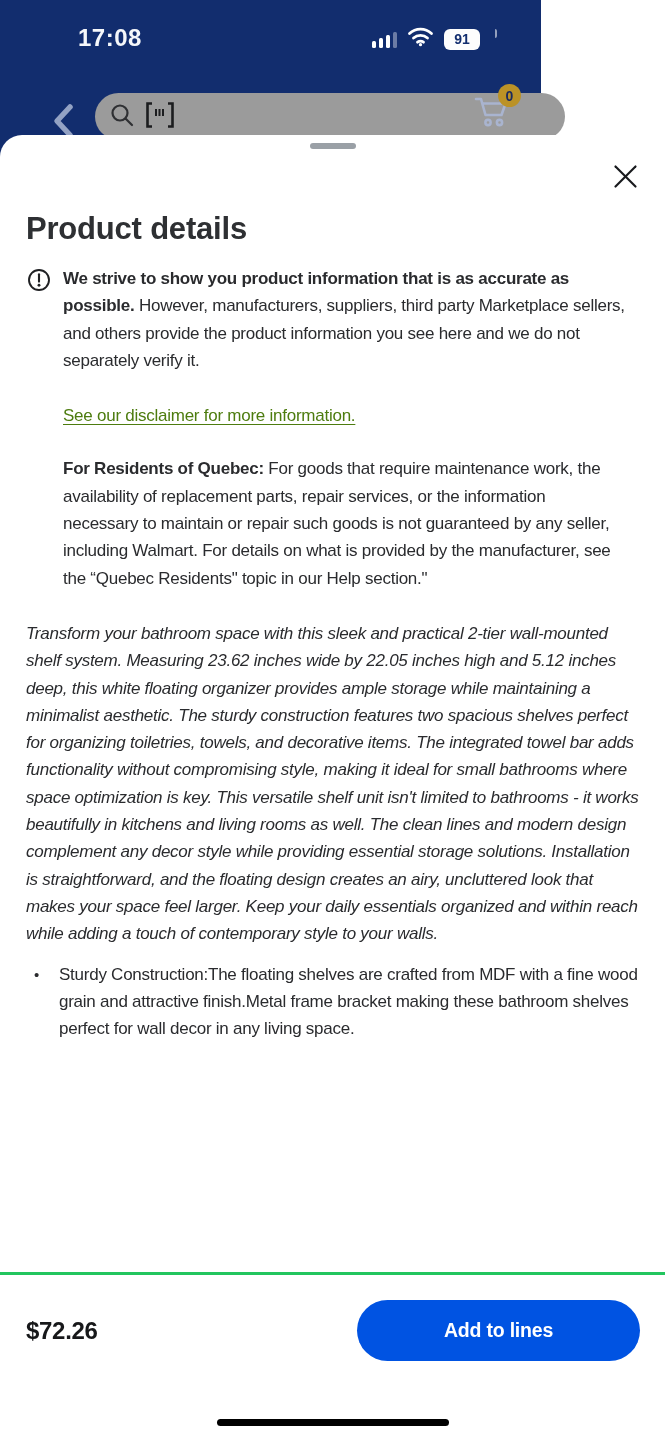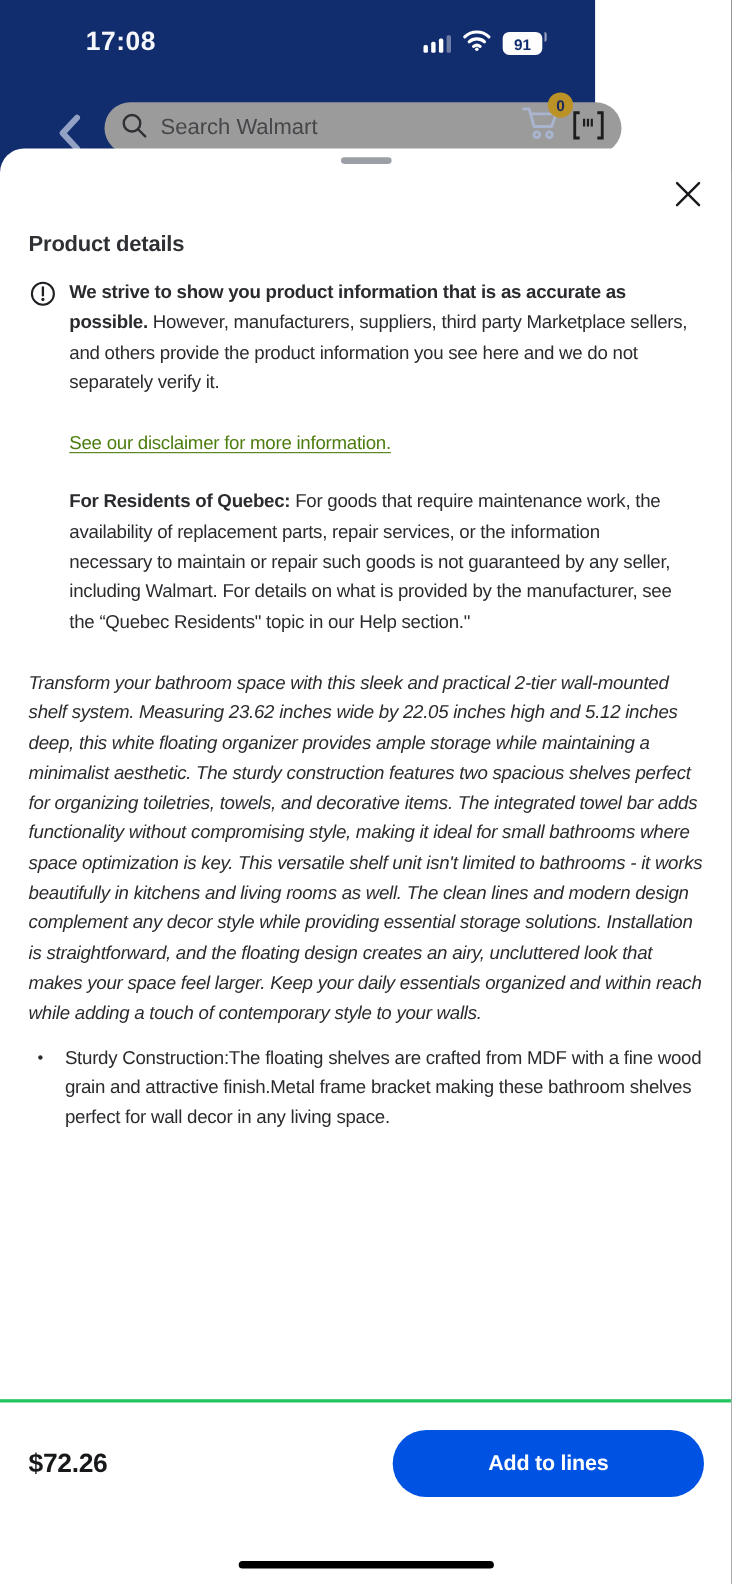--- a/index.html
+++ b/index.html
@@ -10,21 +10,21 @@
     -webkit-font-smoothing:antialiased;
   }
   
   .app-header{position:absolute;top:0;left:0;width:541px;height:160px;background:#122d6e;}
   .status-time{position:absolute;left:78px;top:24px;color:#f5f7fa;font-size:24px;font-weight:700;letter-spacing:.5px;}
   .status-icons{position:absolute;right:44px;top:27px;display:flex;align-items:center;gap:10px;}
   .sig{display:flex;align-items:flex-end;gap:2.5px;height:17px;}
   .sig i{display:block;width:4.5px;border-radius:1.5px;background:#fff;}
   .sig i:nth-child(1){height:7px}.sig i:nth-child(2){height:10px}.sig i:nth-child(3){height:13px}
   .sig i:nth-child(4){height:16px;background:rgba(255,255,255,.38)}
-  .battery{display:flex;}
+  .battery{display:flex;gap:13px;}
   .battery .body{min-width:36px;height:21px;background:#fdfdfd;border-radius:6px;display:flex;align-items:center;justify-content:center;
     color:#122d6e;font-size:14px;font-weight:700;}
   .battery .cap{width:2.5px;height:9px;background:rgba(255,255,255,.55);border-radius:0 2px 2px 0;margin-left:1.5px;}
   .back-btn{position:absolute;left:46px;top:102px;width:34px;height:40px;background:none;border:none;padding:0;cursor:pointer;}
   .search-pill{
     position:absolute;left:95px;top:93px;width:470px;height:47px;border-radius:24px;
     background:#9b9b9b;display:flex;align-items:center;padding:0 14px;box-sizing:border-box;gap:9px;
   }
   .search-pill input{
     flex:1;border:none;background:transparent;outline:none;font-size:20px;color:#3c3d40;
@@ -37,21 +37,21 @@
     background:#bb9226;color:#1b2a5e;font-size:14px;font-weight:700;
     display:flex;align-items:center;justify-content:center;
   }
   
   .sheet{
     position:absolute;left:0;top:135px;width:665px;height:1305px;background:#fff;
     border-radius:22px 22px 0 0;overflow:hidden;
   }
   .handle{width:46px;height:6px;border-radius:3px;background:#9aa0a6;margin:8px auto 0;}
   .close-btn{position:absolute;top:24px;right:22px;width:36px;height:36px;background:none;border:none;padding:4px;cursor:pointer;}
-  .sheet h1{margin:62px 0 0 26px;font-size:20px;font-weight:700;color:#2e3033;letter-spacing:-.2px;}
+  .sheet h1{margin:62px 0 0 26px;font-size:31px;font-weight:700;color:#2e3033;letter-spacing:-.2px;}
   .sheet, .sheet p, .sheet li{color:#2a2b2e;}
   .txt{font-size:17px;line-height:27.3px;letter-spacing:-.25px;}
   .b{font-weight:700;}
   .disclaimer{display:flex;margin:18px 40px 0 27px;}
   .info-ic{flex:0 0 36px;padding-top:3px;}
   .disc-body{flex:1;}
   .disc-body p{margin:0;}
   .disc-link{display:inline-block;margin-top:28px;color:#4d7c0f;text-decoration:underline;text-underline-offset:3px;cursor:pointer;}
   .quebec{margin-top:26px !important;}
   .description{margin:28px 26px 0 26px;font-style:italic;}
@@ -107,21 +107,20 @@
       </span>
     </button>
 
     <div class="search-pill">
       <span>
         <svg width="26" height="26" viewBox="0 0 26 26" fill="none">
           <circle cx="11" cy="11" r="7.5" stroke="#2f3033" stroke-width="2.2"></circle>
           <line x1="16.5" y1="16.5" x2="23" y2="23" stroke="#2f3033" stroke-width="2.2" stroke-linecap="round"></line>
         </svg>
       </span>
-      <input type="text" placeholder="Search Walmart" style="">
       <span>
         <svg width="32" height="28" viewBox="0 0 32 28" fill="none" stroke="#1c1d1f">
           <path d="M8 2.5 H3.5 V25.5 H8" stroke-width="2.6"></path>
           <path d="M24 2.5 H28.5 V25.5 H24" stroke-width="2.6"></path>
           <line x1="12" y1="8" x2="12" y2="15" stroke-width="2"></line>
           <line x1="15.5" y1="8" x2="15.5" y2="15" stroke-width="2"></line>
           <line x1="19" y1="8" x2="19" y2="15" stroke-width="2"></line>
         </svg>
       </span>
     </div>

